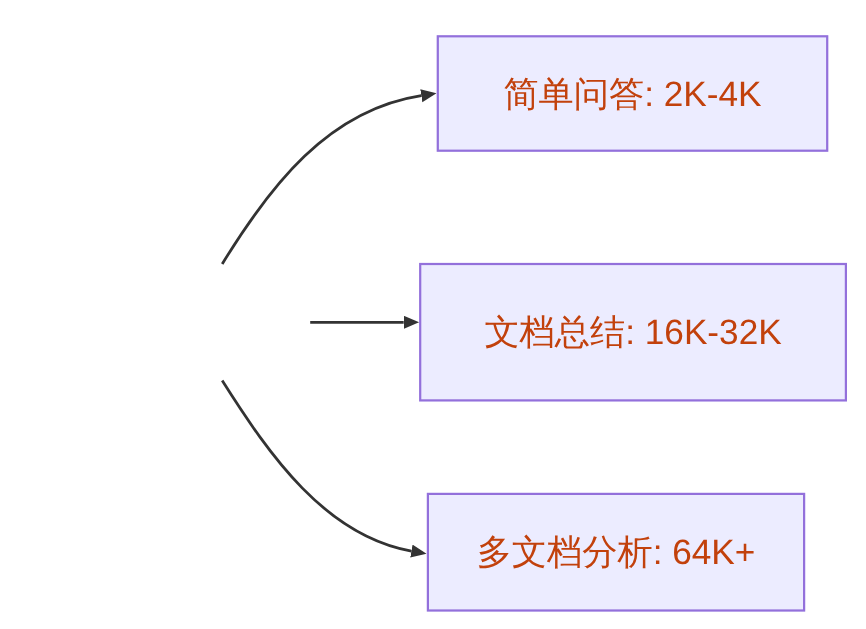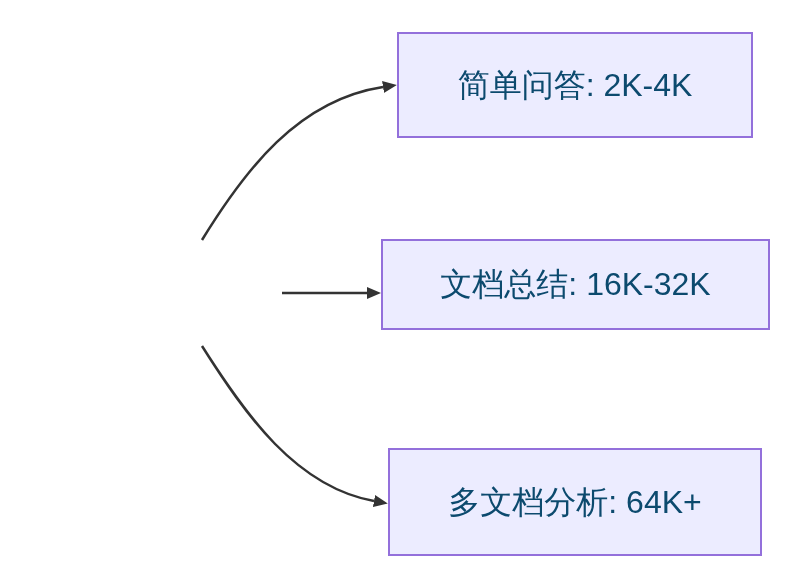--- a/index.html
+++ b/index.html
@@ -20,33 +20,33 @@
     left: 0;
     top: 0;
     width: 787px;
     height: 572px;
   }
   .node {
     position: absolute;
     box-sizing: border-box;
     background: #ECECFF;
     border: 2px solid #9370DB;
-    color: #0c4a6e;
+    color: #c2410c;
     font-size: 32px;
     line-height: 1.2;
     display: flex;
     align-items: center;
     justify-content: center;
     text-align: center;
     white-space: nowrap;
   }
   .node-root   { left: 33px;  top: 240px; width: 247px; height: 106px; }
   .node-b0     { left: 397px; top: 32px;  width: 356px; height: 106px; }
-  .node-b1     { left: 381px; top: 239px; width: 389px; height: 91px; }
-  .node-b2     { left: 388px; top: 448px; width: 374px; height: 108px; }
+  .node-b1     { left: 381px; top: 239px; width: 389px; height: 126px; }
+  .node-b2     { left: 388px; top: 448px; width: 344px; height: 108px; }
   .edge {
     fill: none;
     stroke: #333333;
     stroke-width: 2.5px;
   }
 </style>
 </head>
 <body>
 
 <div class="canvas">

